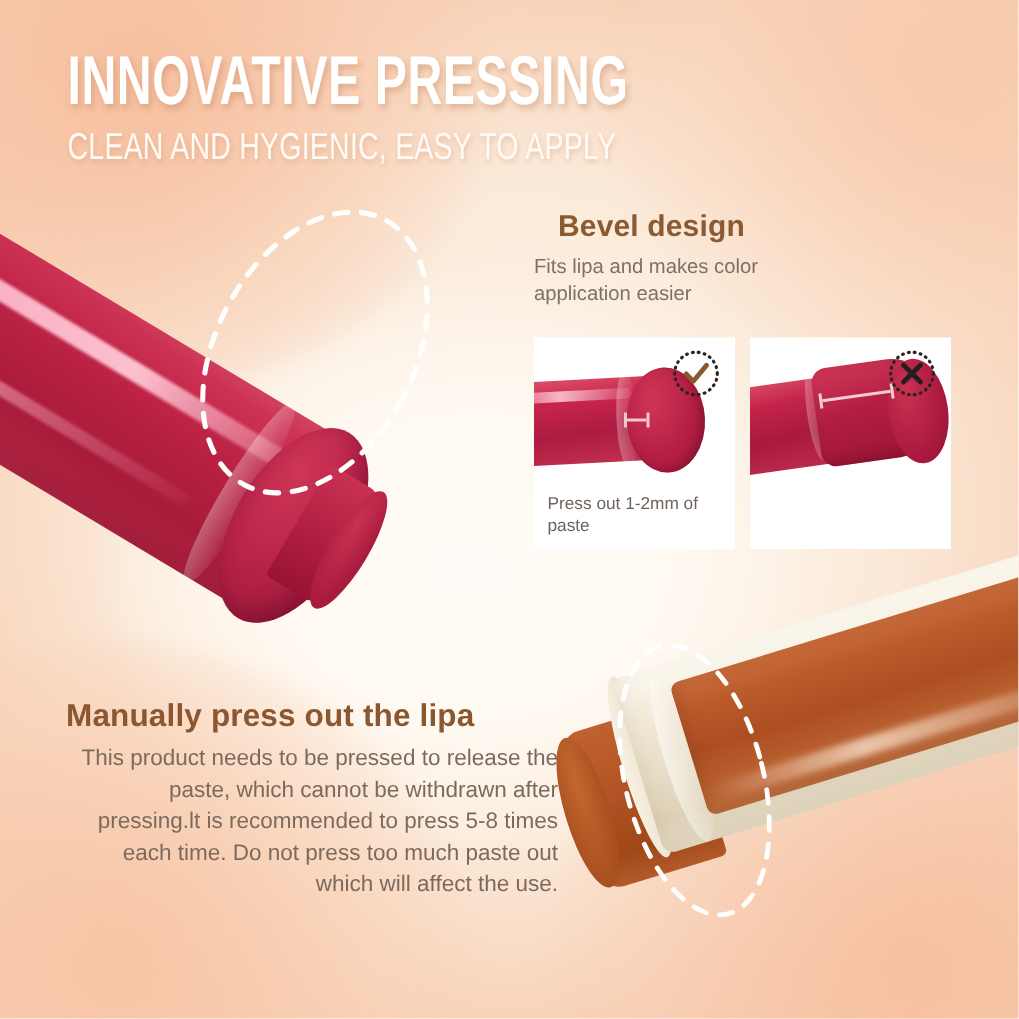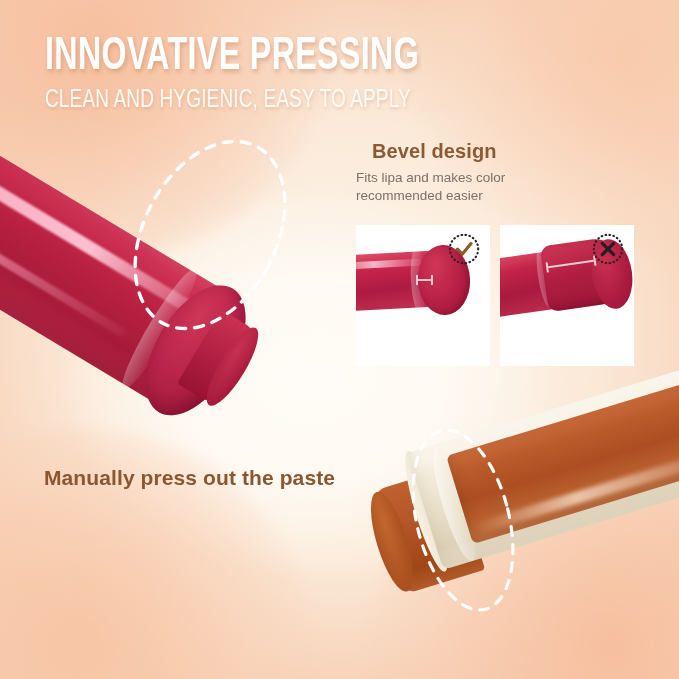--- a/index.html
+++ b/index.html
@@ -454,51 +454,53 @@
     <ellipse cx="65" cy="100" rx="46" ry="92" fill="none" stroke="#ffffff" stroke-width="3.2" stroke-dasharray="9 9" stroke-linecap="round" transform="rotate(-14 65 100)"></ellipse>
   </svg>
 
   <div class="header">
     <div class="headline">INNOVATIVE PRESSING</div>
     <div class="subheadline">CLEAN AND HYGIENIC, EASY TO APPLY</div>
   </div>
 
   <div class="bevel-block">
     <p class="bevel-title">Bevel design</p>
-    <p class="bevel-sub">Fits lipa and makes color recommended easier</p>
+    <p class="bevel-sub">Fits lipa and makes color application easier</p>
   </div>
 
   <div class="panels">
 
     <div class="panel">
       <div class="tip-good"></div>
       <div class="gloss-good"></div>
       <div class="tip-good-collar"></div>
       <div class="tip-good-head"></div>
       <div class="measure-good"></div>
       <div class="badge">
         <svg viewBox="0 0 34 34" width="34" height="34">
           <circle cx="17" cy="17" r="14.2" fill="none" stroke="#2b2320" stroke-width="2.1" stroke-dasharray="0.6 3.4" stroke-linecap="round"></circle>
           <path d="M10.5 17.2 L15.2 22.2 L24 11.6" fill="none" stroke="#8a5a2b" stroke-width="3.2" stroke-linecap="round" stroke-linejoin="round"></path>
         </svg>
       </div>
+      <div class="panel-caption">Press out 1-2mm of paste</div>
     </div>
 
     <div class="panel">
       <div class="tip-bad"></div>
       <div class="tip-bad-seam"></div>
       <div class="tip-bad-extrude"></div>
       <div class="tip-bad-head"></div>
       <div class="measure-bad"></div>
       <div class="badge">
         <svg viewBox="0 0 34 34" width="34" height="34">
           <circle cx="17" cy="17" r="14.2" fill="none" stroke="#2b2320" stroke-width="2.1" stroke-dasharray="0.6 3.4" stroke-linecap="round"></circle>
           <path d="M11.3 11.3 L22.7 22.7 M22.7 11.3 L11.3 22.7" fill="none" stroke="#231f20" stroke-width="3.2" stroke-linecap="round"></path>
         </svg>
       </div>
     </div>
   </div>
 
   <div class="bottom-block">
-    <p class="bottom-title">Manually press out the paste</p>
+    <p class="bottom-title">Manually press out the lipa</p>
+    <p class="bottom-body">This product needs to be pressed to release the paste, which cannot be withdrawn after pressing.lt is recommended to press 5-8 times each time. Do not press too much paste out which will affect the use.</p>
   </div>
 
 </div>
 
 </body></html>

